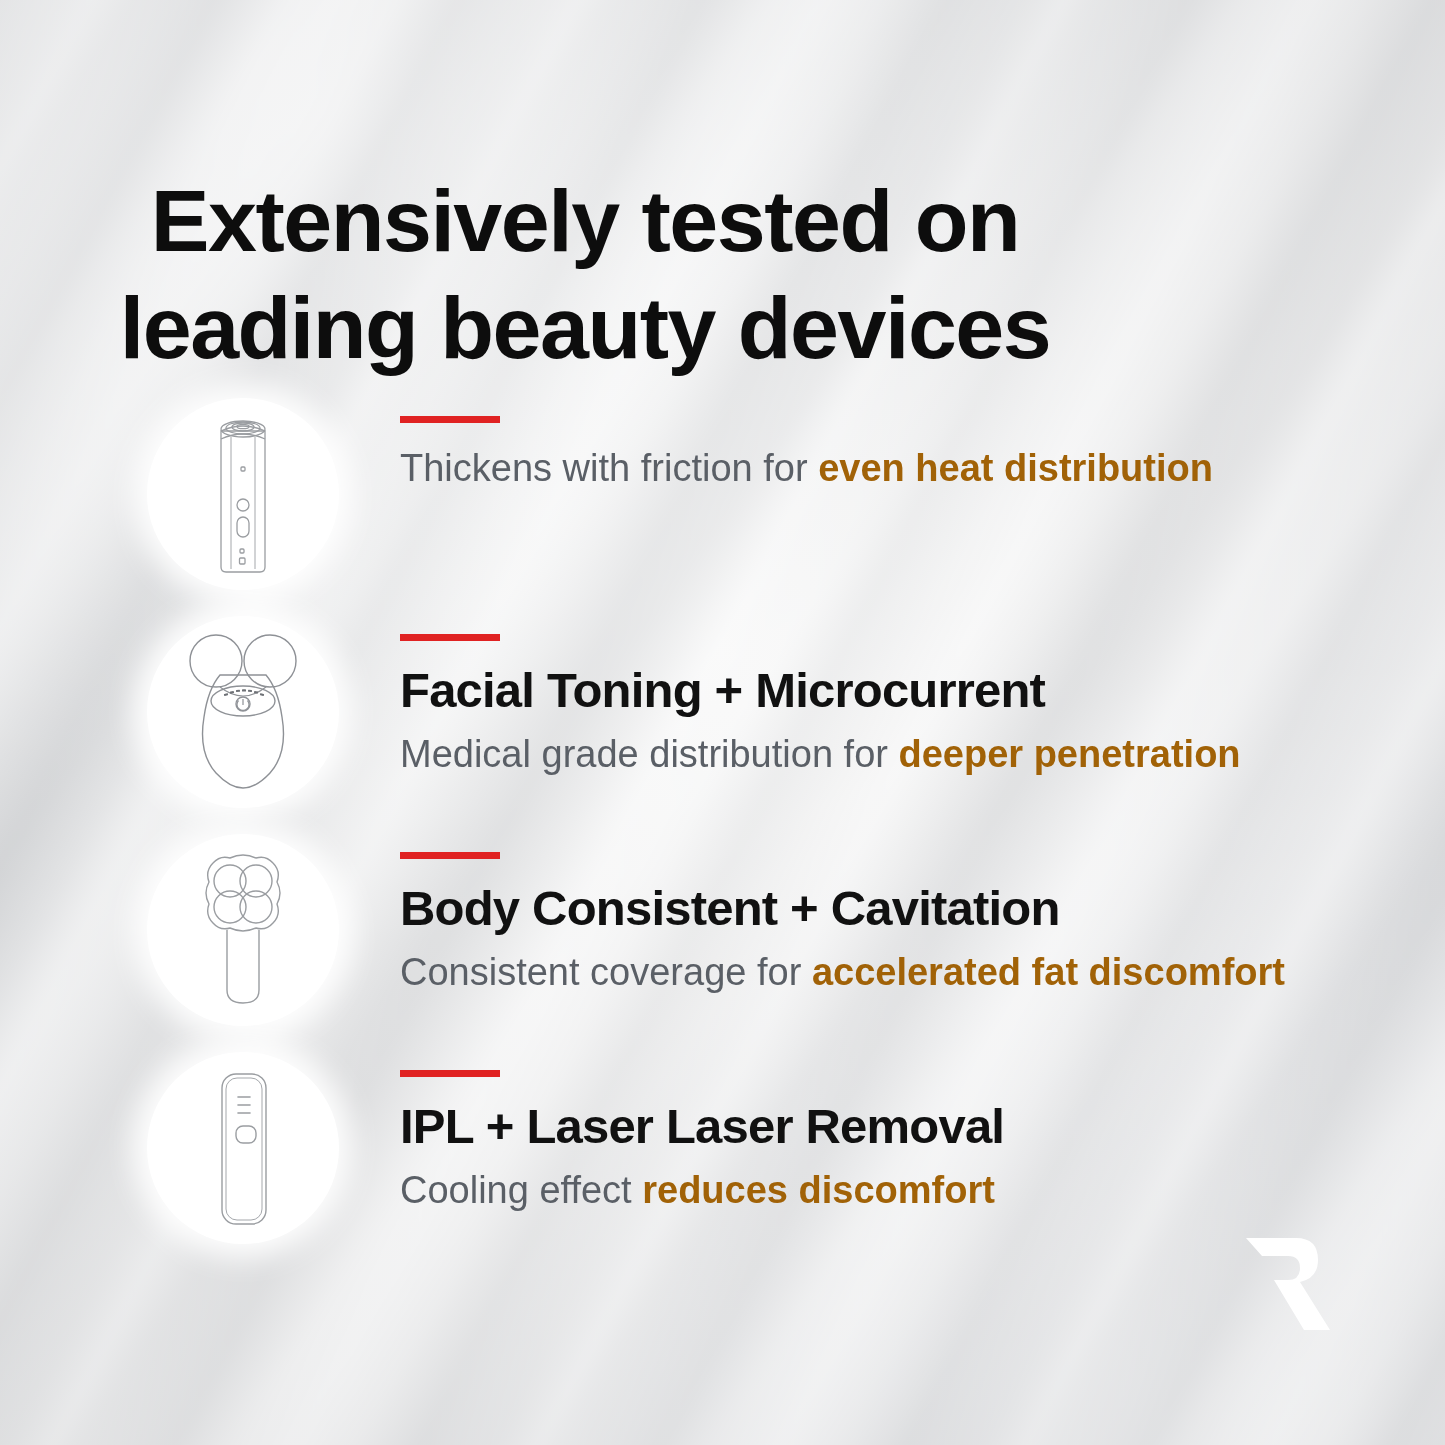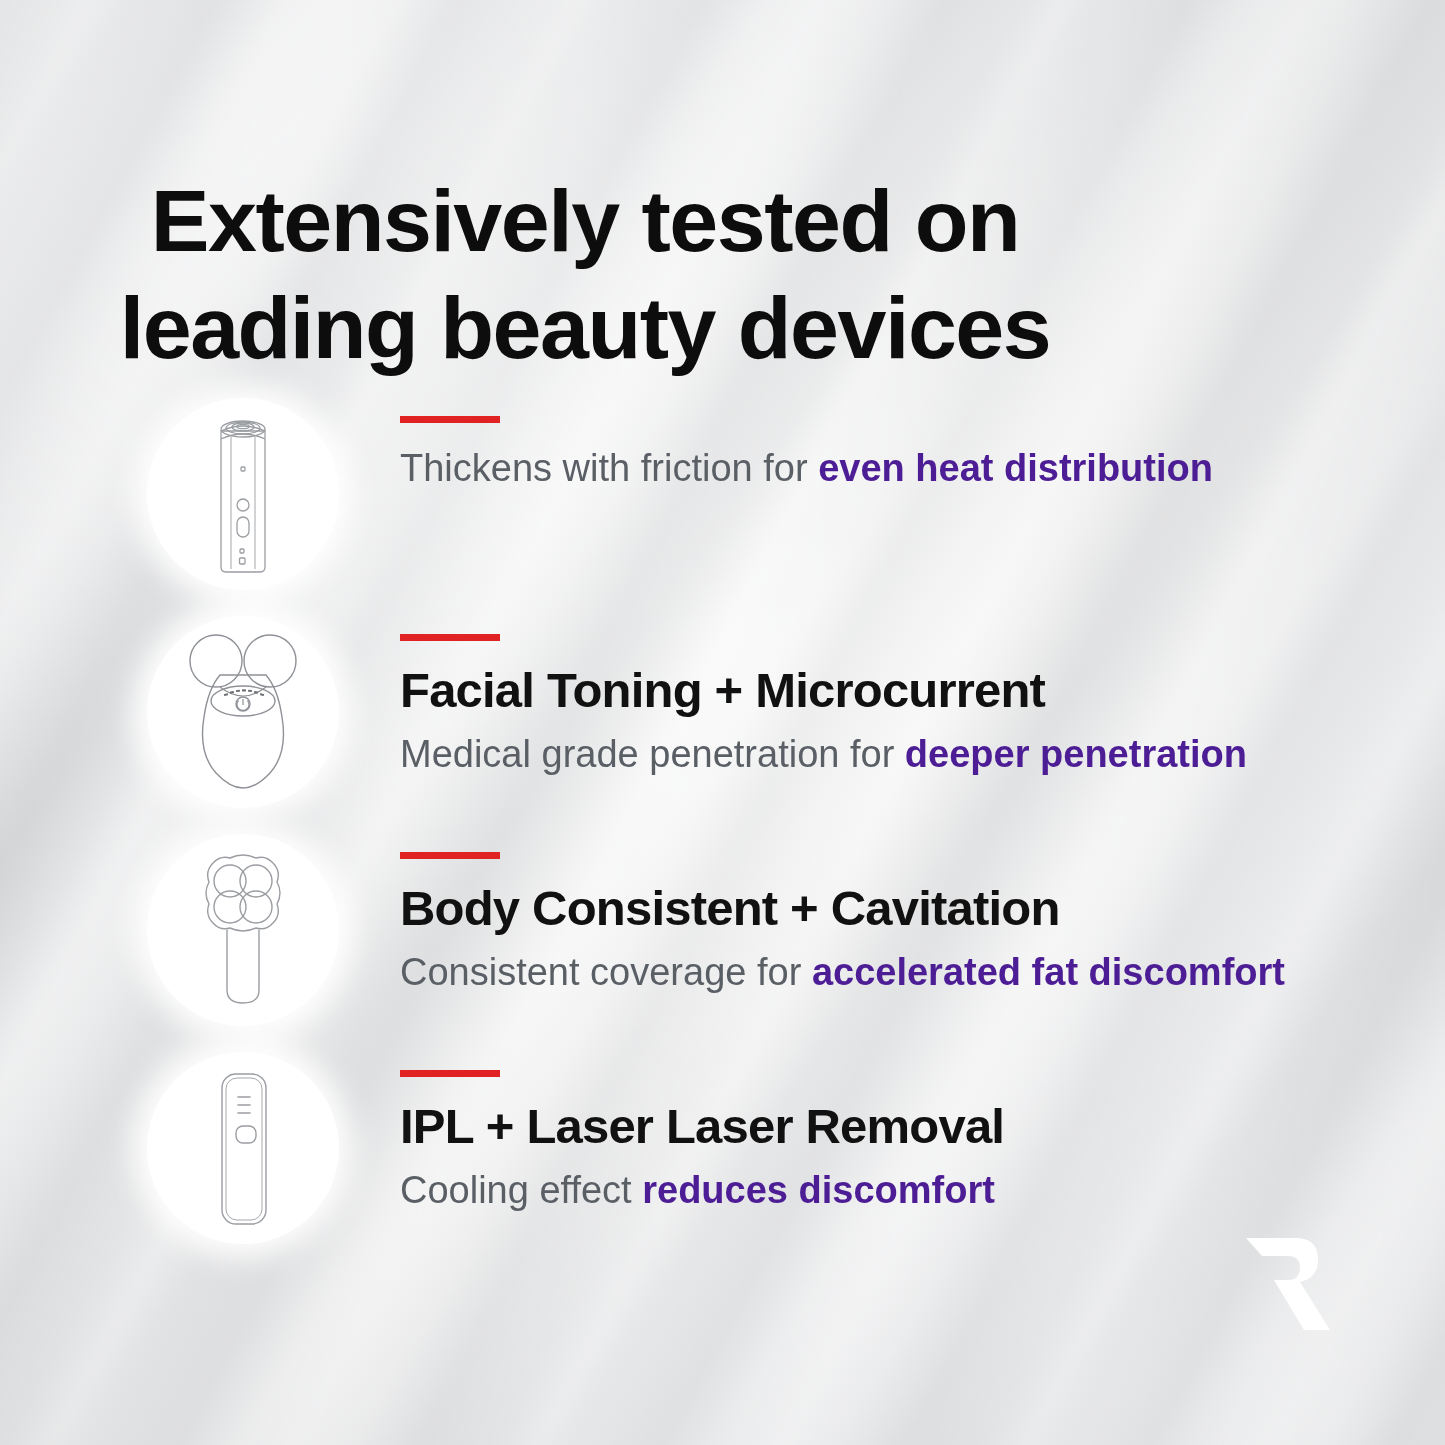--- a/index.html
+++ b/index.html
@@ -120,21 +120,21 @@
   }
   .feature-sub {
     margin-top: 17px;
     font-size: 38px;
     line-height: 1.12;
     color: #5a5f66;
     font-weight: 400;
     white-space: nowrap;
   }
   .feature-sub .hl {
-    color: #4c1d95;
+    color: #a16207;
     font-weight: 700;
   }
 
   
   .brand-logo {
     position: absolute;
     left: 1238px;
     top: 1232px;
     width: 96px;
     height: 104px;
@@ -205,21 +205,21 @@
               <rect x="80" y="58.8" width="4" height="2.2" rx="0.6" transform="rotate(5 82 59.9)"></rect>
               <rect x="86" y="60.2" width="4" height="2.2" rx="0.6" transform="rotate(11 88 61.3)"></rect>
               <rect x="92" y="62.5" width="4" height="2.2" rx="0.6" transform="rotate(17 94 63.6)"></rect>
             </g>
           </svg>
         </span>
       </div>
       <div class="feature-text">
         <div class="accent-dash"></div>
         <div class="feature-title">Facial Toning + Microcurrent</div>
-        <div class="feature-sub"><span>Medical grade penetration for </span><span class="hl">deeper penetration</span></div>
+        <div class="feature-sub"><span>Medical grade distribution for </span><span class="hl">deeper penetration</span></div>
       </div>
     </div>
 
     <div class="feature-row">
       <div class="icon-disc">
         <span>
           <svg width="130" height="170" viewBox="0 0 130 170">
             <g fill="none" stroke="#9a9da1" stroke-width="1.4">
               <path d="M35 18 Q42 10 52 13 Q65 7 78 13 Q88 10 95 18
                        Q103 26 99 37 Q105 48 99 59

